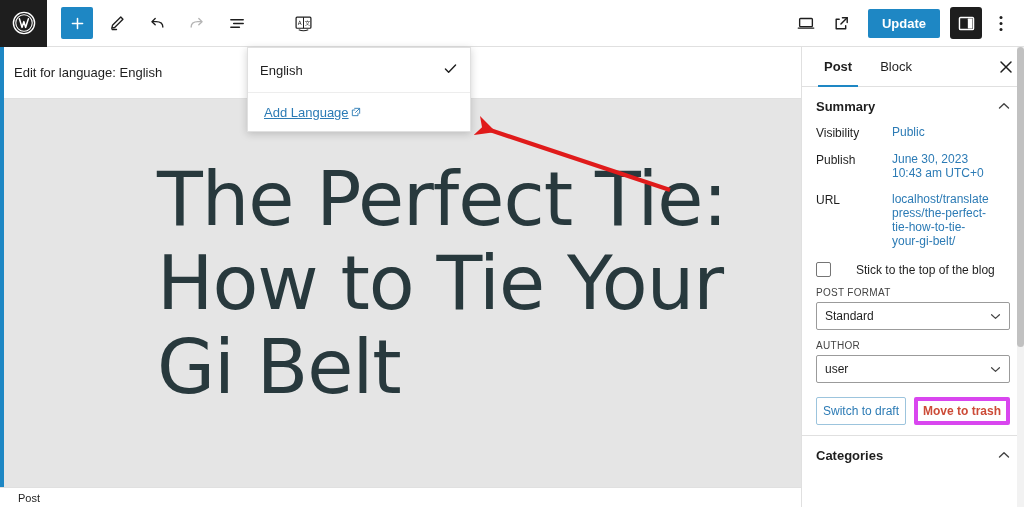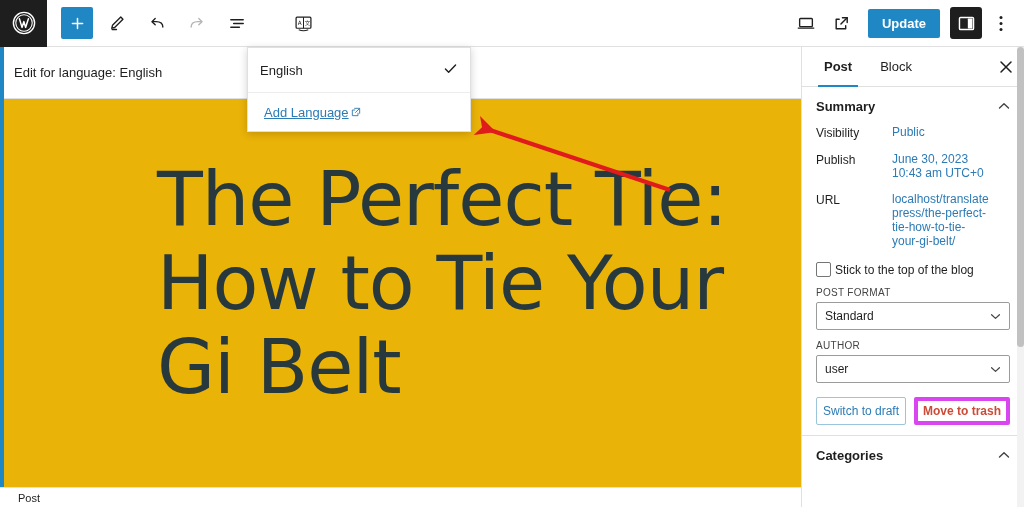--- a/index.html
+++ b/index.html
@@ -82,21 +82,21 @@
     font-size: 13px; cursor: pointer;
   }
   .lang-add a {
     color: #2c7bb5; text-decoration: underline; display: inline-flex; align-items: center; gap: 2px;
   }
   .ext-ico { display: inline-block; vertical-align: -1px; }
 
   
   .canvas {
     position: absolute; top: 99px; left: 0; width: 801px; height: 388px;
-    background: #eab308; overflow: hidden;
+    background: #e5e5e5; overflow: hidden;
   }
   .canvas-accent {
     position: absolute; top: 99px; left: 0; width: 4px; height: 388px; background: #1e87c4;
   }
   .post-title {
     position: absolute; left: 157px; top: 58px; width: 600px;
     font-size: 75px; line-height: 84px; font-weight: 400;
     color: #28393d; letter-spacing: -1px;
     font-family: "DejaVu Sans", sans-serif;
   }
@@ -145,21 +145,21 @@
   }
   .chev { font-size: 10px; color: #555; }
   .sb-body { padding: 0 14px; }
   .kv {
     display: flex; align-items: flex-start; margin-bottom: 12px; font-size: 12px;
   }
   .kv .k { width: 76px; flex: none; color: #1e1e1e; padding-top: 1px; }
   .kv .v { color: #2c7bb5; line-height: 14px; word-break: break-word; cursor: pointer; }
   .kv .v.multiline { max-width: 100px; }
   .sticky-row {
-    display: flex; align-items: center; gap: 4px; margin: 14px 0 6px 0;
+    display: flex; align-items: center; gap: 25px; margin: 14px 0 6px 0;
   }
   .cbox {
     width: 15px; height: 15px; border: 1px solid #757575; border-radius: 2px;
     background: #fff; flex: none; cursor: pointer;
   }
   .sticky-row span { font-size: 12px; color: #1e1e1e; }
   .field-label {
     font-size: 10px; font-weight: 400; color: #444; letter-spacing: .3px;
     text-transform: uppercase; margin: 10px 0 4px 0;
   }

